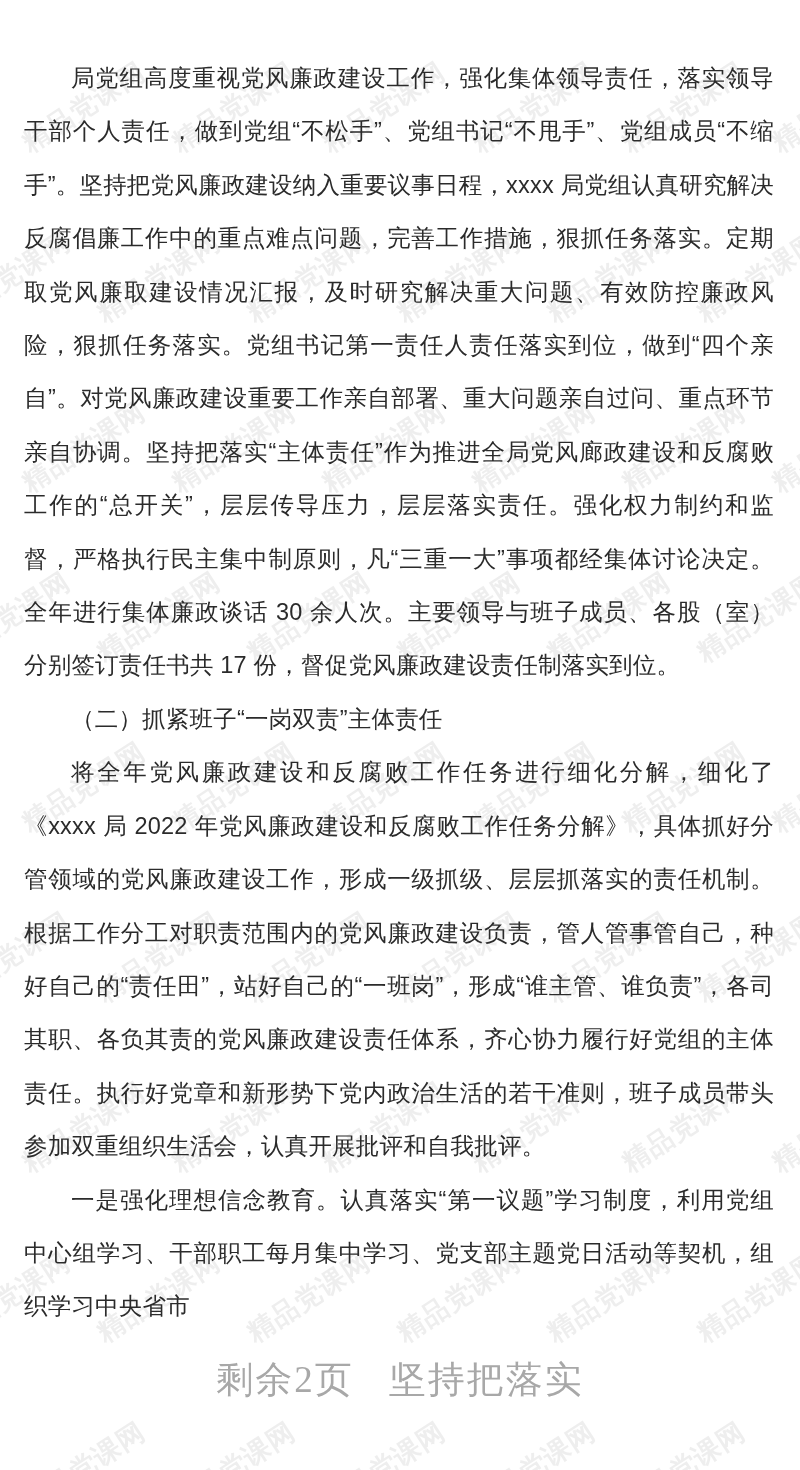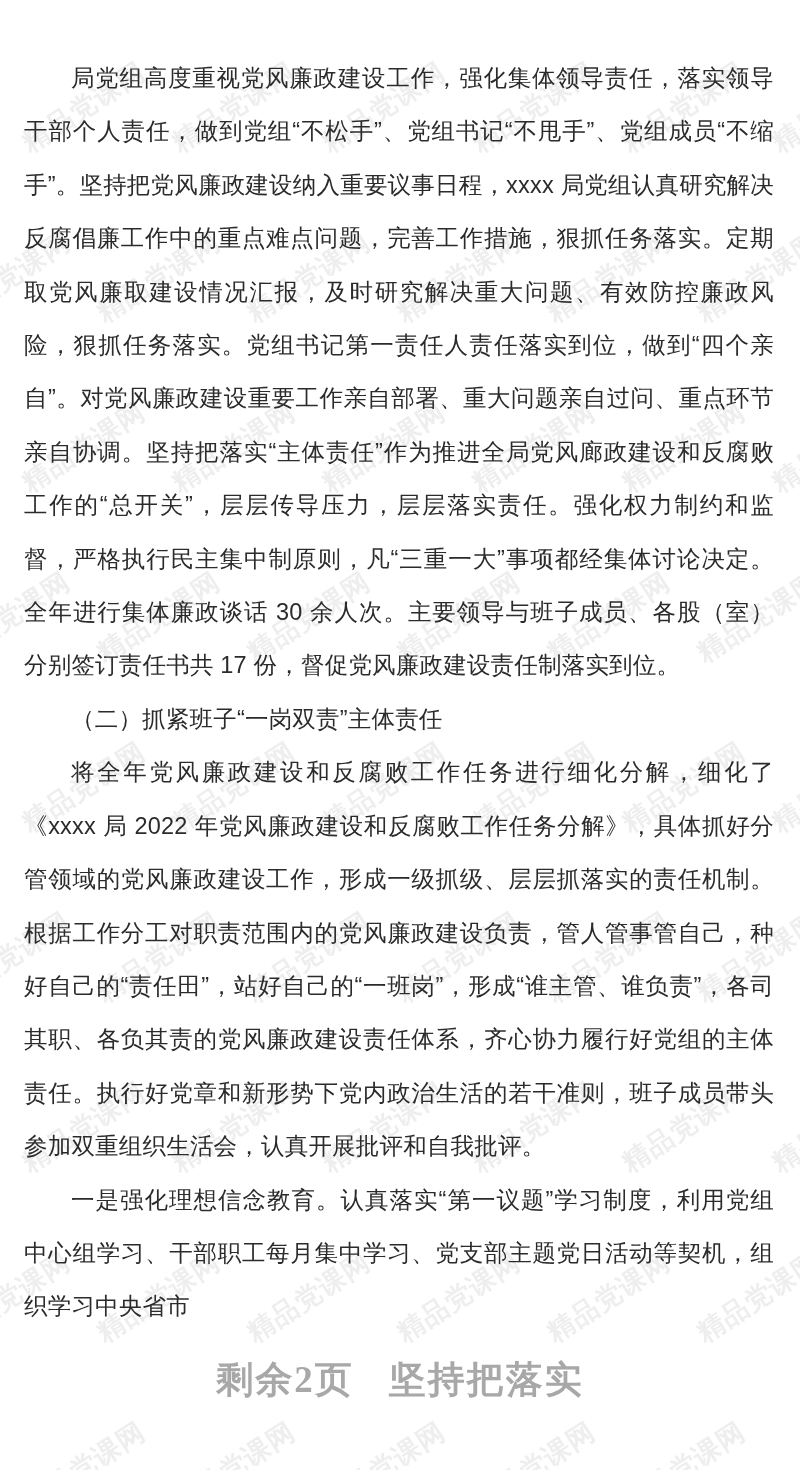--- a/index.html
+++ b/index.html
@@ -80,21 +80,21 @@
     position: absolute;
     left: 0;
     right: 0;
     top: 1355px;
     z-index: 3;
     text-align: center;
   }
   .footer-text {
     display: inline-block;
     font-size: 37px;
-    font-weight: 700;
+    font-weight: 400;
     color: #a8a8a8;
     letter-spacing: 2px;
     font-family: "Liberation Serif", "DejaVu Serif", serif;
   }
   .footer-gap {
     display: inline-block;
     width: 26px;
   }
 </style>
 </head>

